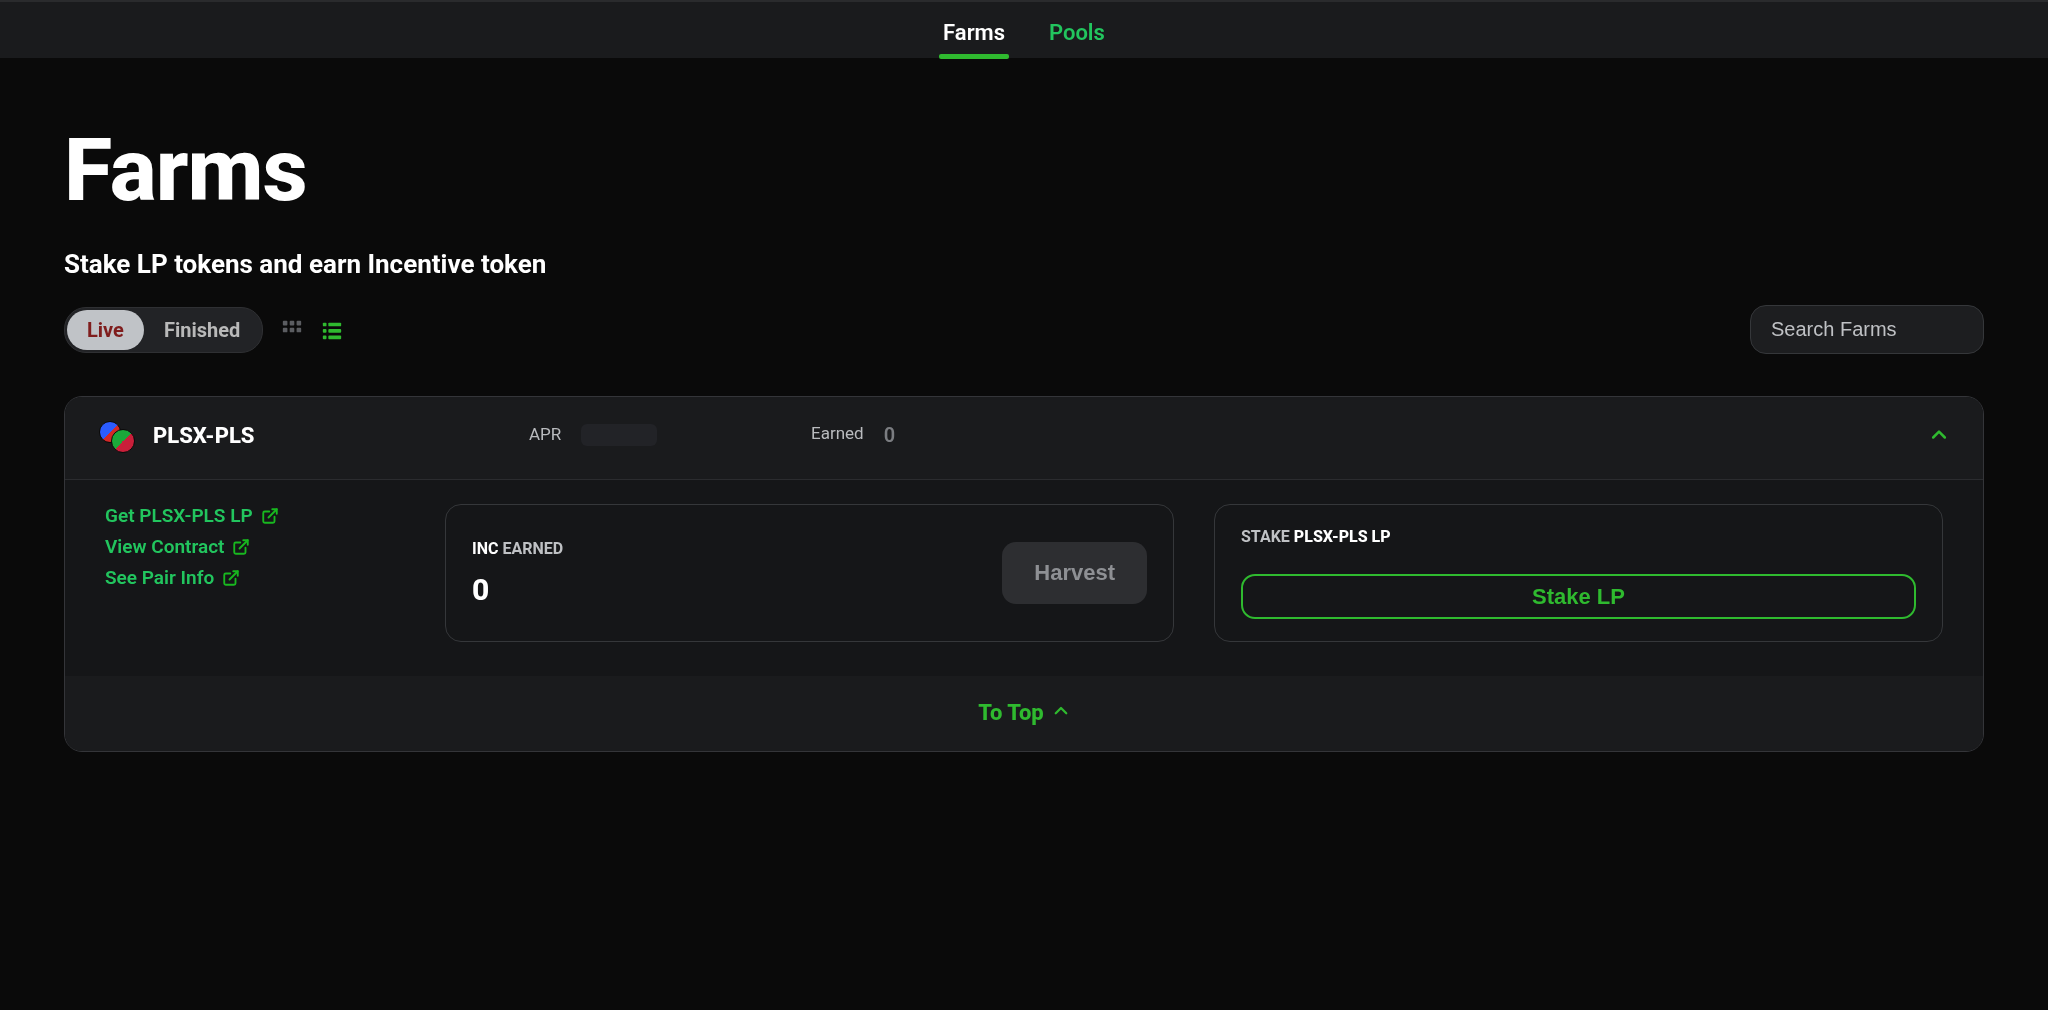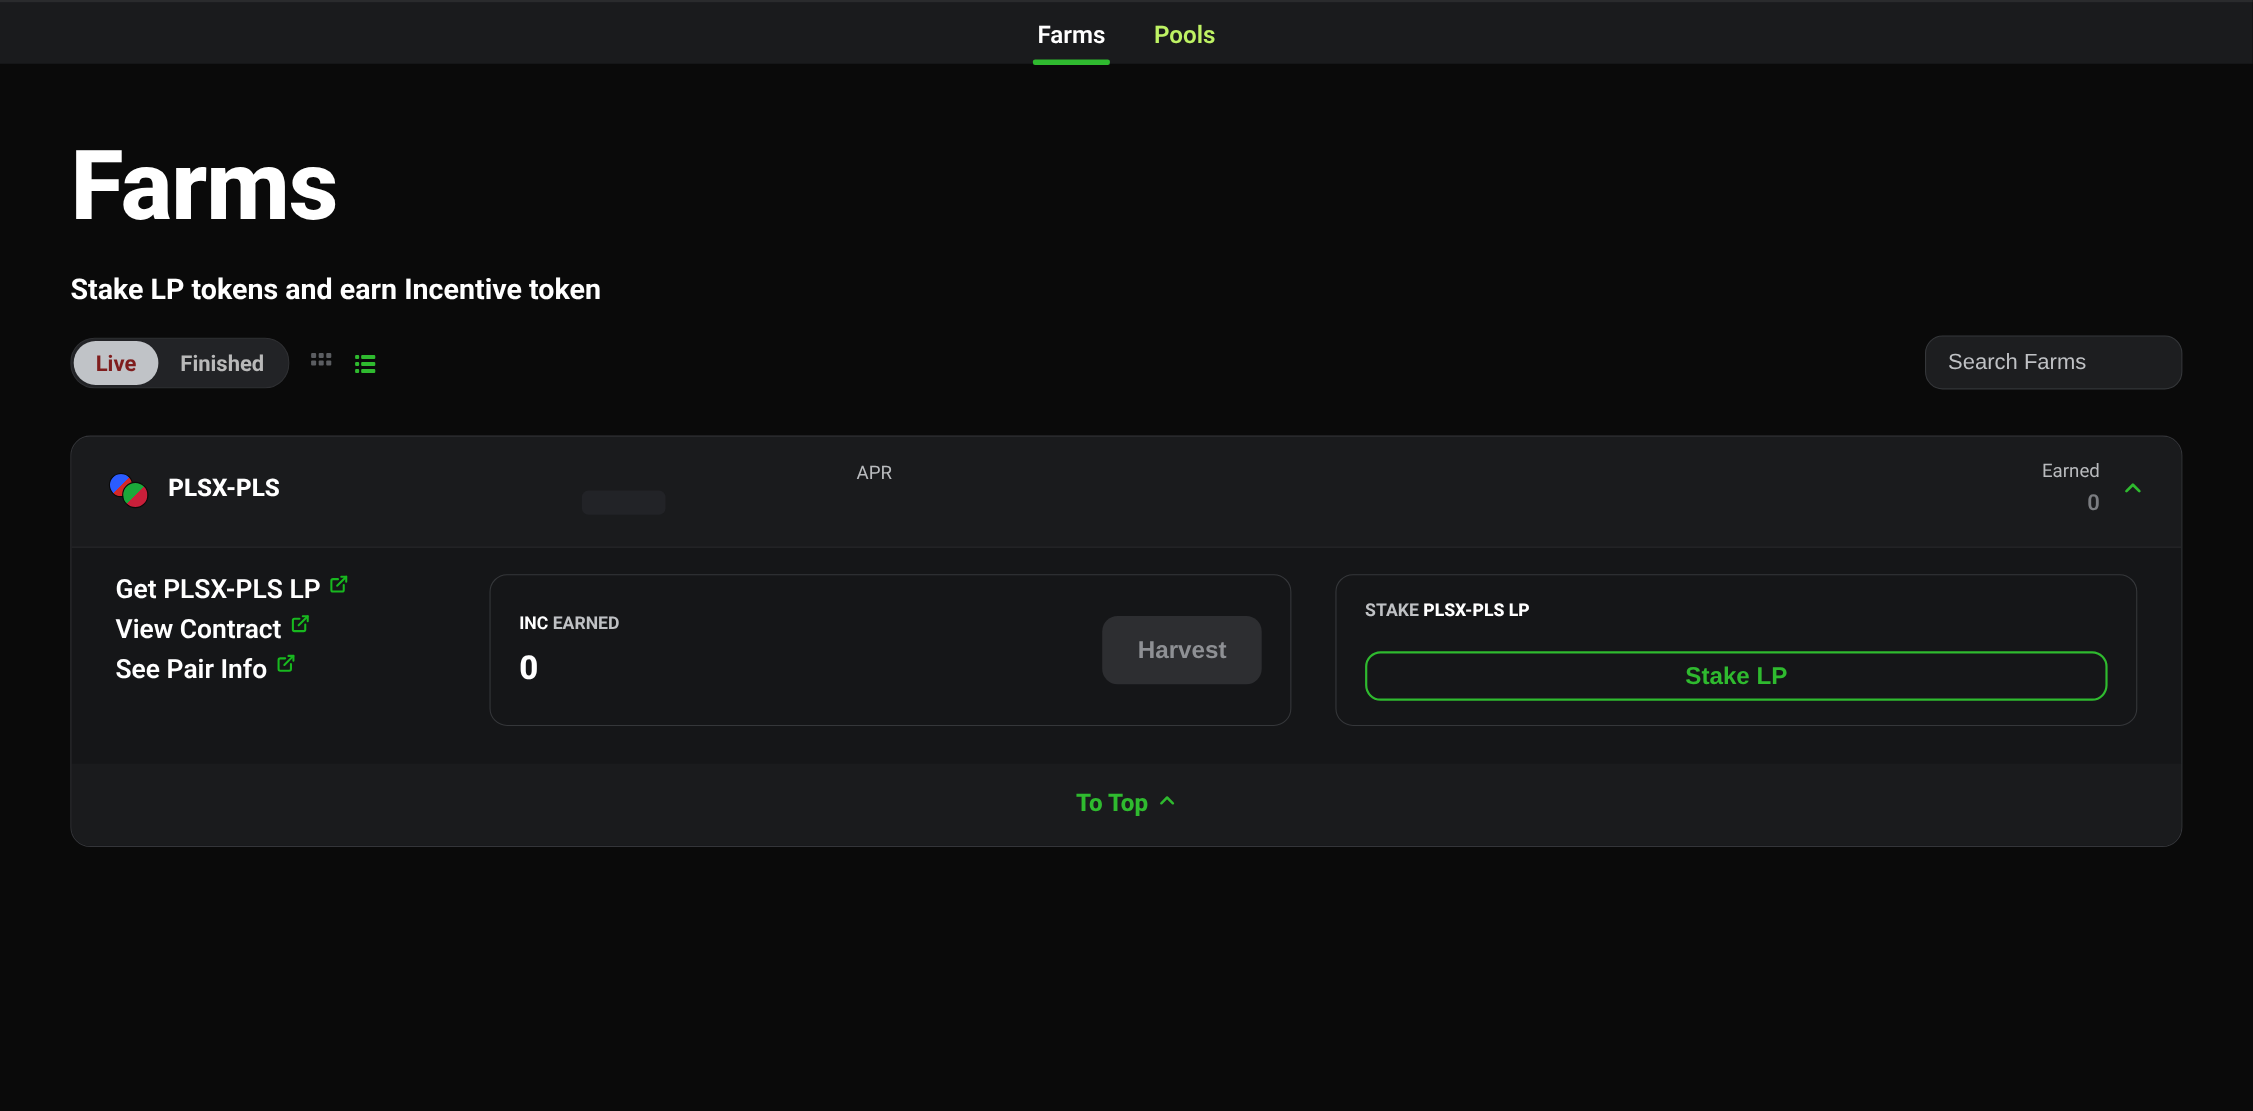--- a/index.html
+++ b/index.html
@@ -16,21 +16,21 @@
   .topnav {
     background: #1a1b1d;
     height: 58px;
     display: flex;
     justify-content: center;
     align-items: center;
     gap: 36px;
     border-top: 2px solid #2a2b2d;
   }
   .topnav .tab {
-    color: #bef264;
+    color: #22c55e;
     font-size: 22px;
     font-weight: 600;
     padding: 14px 4px 10px 4px;
     cursor: pointer;
     position: relative;
   }
   .topnav .tab.active {
     color: #ffffff;
   }
   .topnav .tab.active::after {
@@ -146,22 +146,22 @@
     width: 22px; height: 22px; border-radius: 50%;
     position: absolute; top: 0;
     border: 1px solid #0a0a0a;
   }
   .coin.a { left: 0;  background: linear-gradient(135deg,#2b5cff 50%, #d42828 50%); top:2px; }
   .coin.b { left: 12px; top: 10px; background: linear-gradient(135deg,#1ba83a 50%, #c91f3a 50%); width:24px; height:24px; }
   .farm-name { font-size: 22px; font-weight: 800; color: #fff; }
 
   .metric-cell {
     display: flex;
-    flex-direction: column;
-    gap: 6px;
+    flex-direction: row;
+    gap: 20px;
   }
   .metric-cell.apr { width: 282px; }
   .metric-cell.liq { width: 370px; }
   .metric-cell.earned { flex: 1; }
   .metric-label {
     color: #b9bbbe;
     font-size: 17px;
   }
   .metric-value {
     color: #7b7d81;
@@ -188,24 +188,25 @@
     padding: 24px 40px 34px 40px;
     background: #151618;
   }
   .links-col {
     width: 300px;
     display:flex;
     flex-direction:column;
     gap: 8px;
   }
   .green-link {
-    color: #ffffff;
-    font-size: 24px;
+    color: #22c55e;
+    font-size: 19px;
     font-weight: 600;
     display:inline-flex;
+    align-items:center;
     gap: 8px;
     cursor: pointer;
   }
   .green-link svg { display:block; }
 
   .detail-box {
     flex: 1;
     border: 1px solid #35373a;
     border-radius: 16px;
     padding: 22px 26px;

